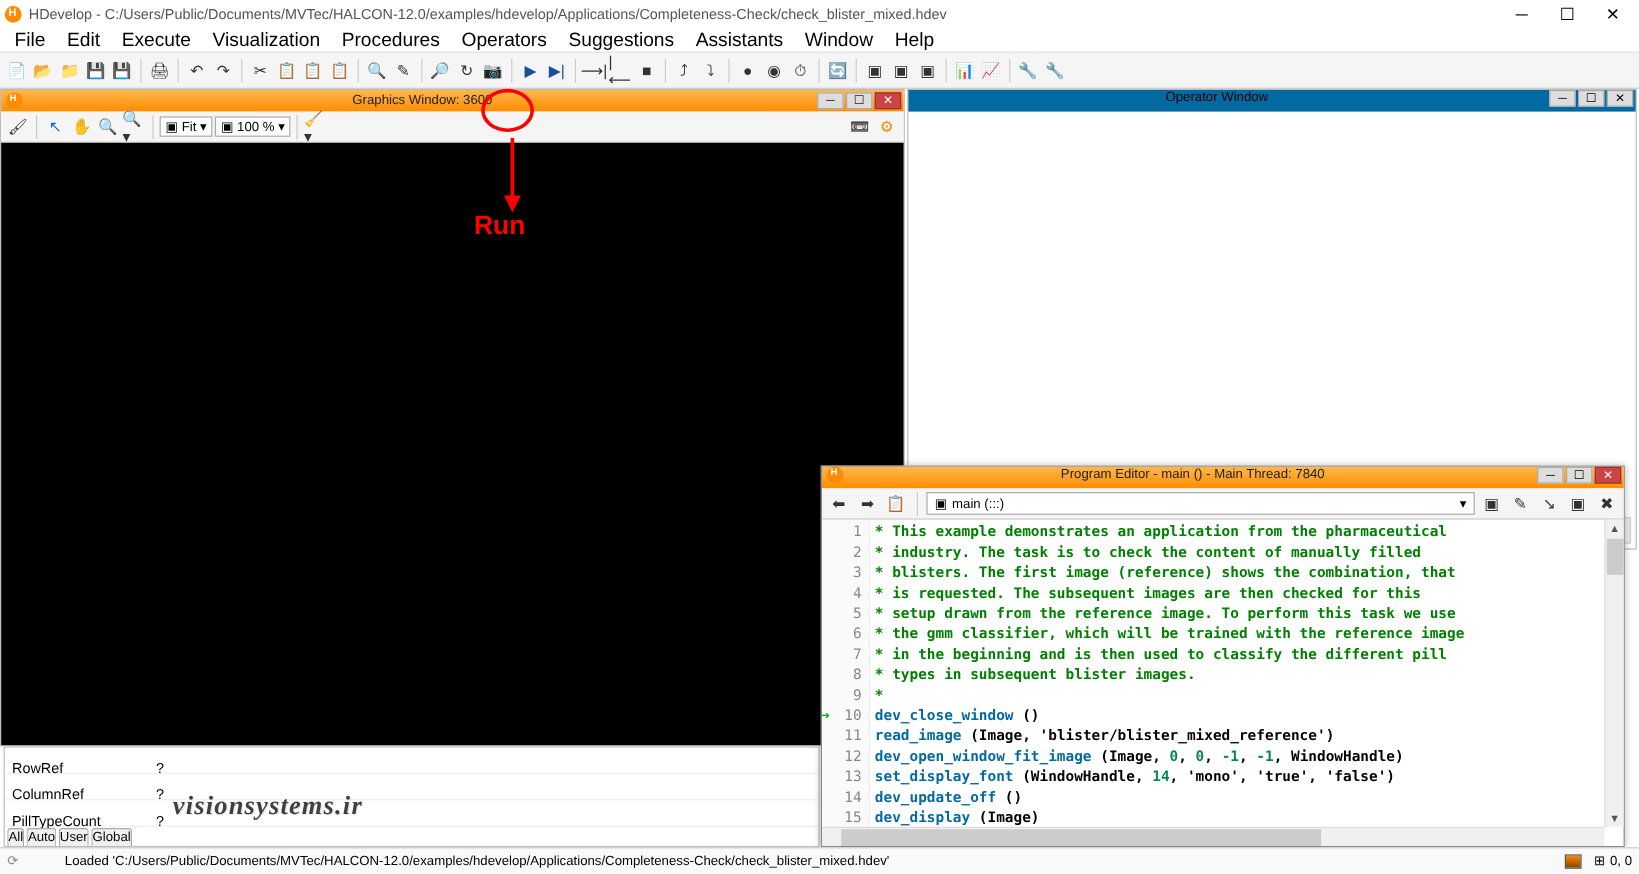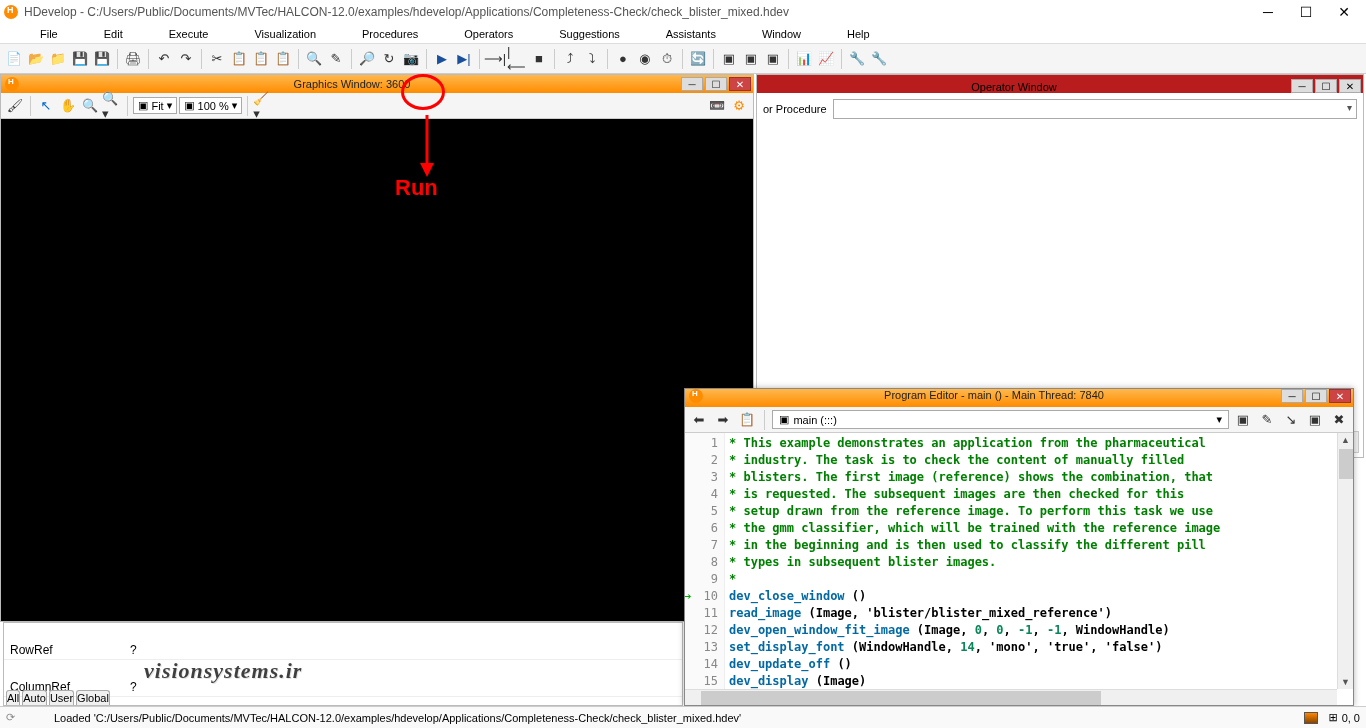--- a/index.html
+++ b/index.html
@@ -4,21 +4,21 @@
 <style>
 * { box-sizing: border-box; margin: 0; padding: 0; }
 body { font-family: "Segoe UI", Tahoma, sans-serif; font-size: 12px; background: #fff; width: 1366px; height: 728px; overflow: hidden; position: relative; color: #000; }
 .titlebar { height: 24px; display: flex; align-items: center; padding: 0 4px; background: #fff; }
 .titlebar .app-icon { width: 14px; height: 14px; background: #ff8c00; border-radius: 50%; margin-right: 6px; position:relative; }
 .titlebar .app-icon::after{content:"H";color:#fff;font-size:9px;font-weight:bold;position:absolute;left:3px;top:0;}
 .titlebar .title { flex: 1; font-size: 12px; color: #555; }
 .win-btns { display: flex; gap: 18px; padding-right: 8px; }
 .win-btns span { width: 20px; text-align: center; font-size: 14px; cursor: default; }
 .menubar { height: 20px; display: flex; align-items: center; padding: 0 4px; gap: 2px; border-bottom: 1px solid #ddd; }
-.menubar span { padding: 2px 8px; font-size: 11px; margin-left: 28px; }
+.menubar span { padding: 2px 8px; font-size: 16px; }
 .toolbar { height: 30px; display: flex; align-items: center; padding: 0 4px; gap: 2px; border-bottom: 1px solid #ccc; background: #f5f5f5; }
 .tb-btn { width: 20px; height: 20px; display: inline-flex; align-items: center; justify-content: center; font-size: 13px; color: #333; }
 .tb-sep { width: 1px; height: 20px; background: #ccc; margin: 0 3px; }
 .content { position: relative; height: 654px; }
 .gw-panel { position: absolute; left: 0; top: 0; width: 754px; height: 548px; border: 1px solid #bbb; }
 .gw-header { height: 18px; background: linear-gradient(#ffb84d,#ff8c00); display: flex; align-items: center; font-size: 11px; color: #222; }
 .gw-header .hicon { width: 14px; height: 14px; background: #ff8c00; border-radius: 50%; margin: 0 4px; position:relative;}
 .gw-header .hicon::after{content:"H";color:#fff;font-size:8px;font-weight:bold;position:absolute;left:3px;top:0;}
 .gw-header .htitle { flex: 1; text-align: center; }
 .gw-header .hbtns { display: flex; gap: 2px; padding-right: 2px; }
@@ -26,26 +26,26 @@
 .gw-header .hbtn.close { background: #c44; color: #fff; border-color:#933;}
 .gw-tools { height: 26px; background: #f5f5f5; display: flex; align-items: center; padding: 0 4px; gap: 2px; border-bottom: 1px solid #ccc; }
 .gw-tools .combo { border: 1px solid #aaa; padding: 1px 4px; font-size: 11px; background: #fff; display: inline-flex; align-items: center; gap: 3px; }
 .gw-canvas { position: relative; background: #000; width: 100%; height: calc(100% - 18px - 26px); }
 .annot-circle { position: absolute; width: 44px; height: 36px; border: 3px solid #ff0000; border-radius: 50%; left: 400px; top: -45px; }
 .annot-arrow { position: absolute; left: 416px; top: -4px; color:#ff0000; }
 .annot-arrow svg { display:block; }
 .annot-text { position: absolute; left: 394px; top:56px; color: #ff0000; font-size: 22px; font-weight: bold; }
 .vars-panel { position: absolute; left: 3px; top: 548px; width: 680px; height: 84px; border: 1px solid #bbb; background: #fff; }
 .var-grid { display: grid; grid-template-columns: 120px 1fr; }
-.var-grid div { border-bottom: 1px solid #eee; padding: 18px 6px; font-size: 12px; height: 22px; line-height: 18px; }
+.var-grid div { border-bottom: 1px solid #eee; padding: 8px 6px; font-size: 12px; height: 22px; line-height: 18px; }
 .var-tabs { position: absolute; bottom: 0; left: 2px; display: flex; gap: 2px; }
 .var-tabs span { border: 1px solid #aaa; border-bottom: none; border-radius: 3px 3px 0 0; padding: 1px 0; font-size: 11px; background: #f0f0f0; margin-top: 19px; }
 .watermark { position: absolute; left: 140px; top: 35px; font-family: Georgia, serif; font-size: 22px; color: #000000; font-style: italic; font-weight: bold; opacity: 0.75; letter-spacing:1px; text-shadow:1px 1px 0 #ddd;}
 .op-panel { position: absolute; left: 756px; top: 0; width: 608px; height: 384px; border: 1px solid #bbb; }
-.op-header { height: 18px; background: #b91c1c; display: flex; align-items: flex-end; font-size: 11px; gap: 20px; }
+.op-header { height: 18px; background: #0369a1; display: flex; align-items: flex-start; font-size: 11px; gap: 20px; }
 .op-header .htitle { flex: 1; text-align: center; }
 .op-body { padding: 6px; display: flex; align-items: center; gap: 6px; }
 .op-body label { font-size: 11px; }
 .op-body .combo-wide { flex: 1; border: 1px solid #aaa; height: 20px; background: #fff; position:relative;}
 .op-body .combo-wide::after{content:"▾";position:absolute;right:4px;top:2px;font-size:10px;color:#555;}
 .op-btns { position: absolute; bottom: 4px; left: 0; right: 0; display: flex; gap: 6px; padding: 0 4px; }
 .op-btns button { flex: 1; height: 22px; background: #f0f0f0; border: 1px solid #ccc; font-size: 11px; color: #888; }
 .pe-panel { position: absolute; left: 684px; top: 314px; width: 670px; height: 318px; border: 1px solid #888; background: #fff; box-shadow: 0 0 6px rgba(0,0,0,0.3); }
 .pe-header { height: 18px; background: linear-gradient(#ffb84d,#ff8c00); display: flex; align-items: flex-start; font-size: 11px; }
 .pe-header .hicon { width: 14px; height: 14px; background: #ff8c00; border-radius: 50%; margin: 0 4px; position:relative;}
@@ -213,24 +213,20 @@
 
   <div class="op-panel">
     <div class="op-header">
       <span class="htitle">Operator Window</span>
       <div class="hbtns" style="display:flex;gap:2px;padding-right:2px;">
         <span class="hbtn" style="width:22px;height:14px;background:#ddd;font-size:10px;text-align:center;line-height:14px;border:1px solid #aaa;">─</span>
         <span class="hbtn" style="width:22px;height:14px;background:#ddd;font-size:10px;text-align:center;line-height:14px;border:1px solid #aaa;">☐</span>
         <span class="hbtn" style="width:22px;height:14px;background:#ddd;font-size:10px;text-align:center;line-height:14px;border:1px solid #aaa;">✕</span>
       </div>
     </div>
-    <div class="op-body">
-      <label>or Procedure</label>
-      <div class="combo-wide"></div>
-    </div>
     <div class="op-btns" id="op-btns">
         <button>Enter</button>
         <button>Apply</button>
         <button>Cancel</button>
         <button>Help</button>
       </div>
   </div>
 
   <div class="pe-panel">
     <div class="pe-header">

